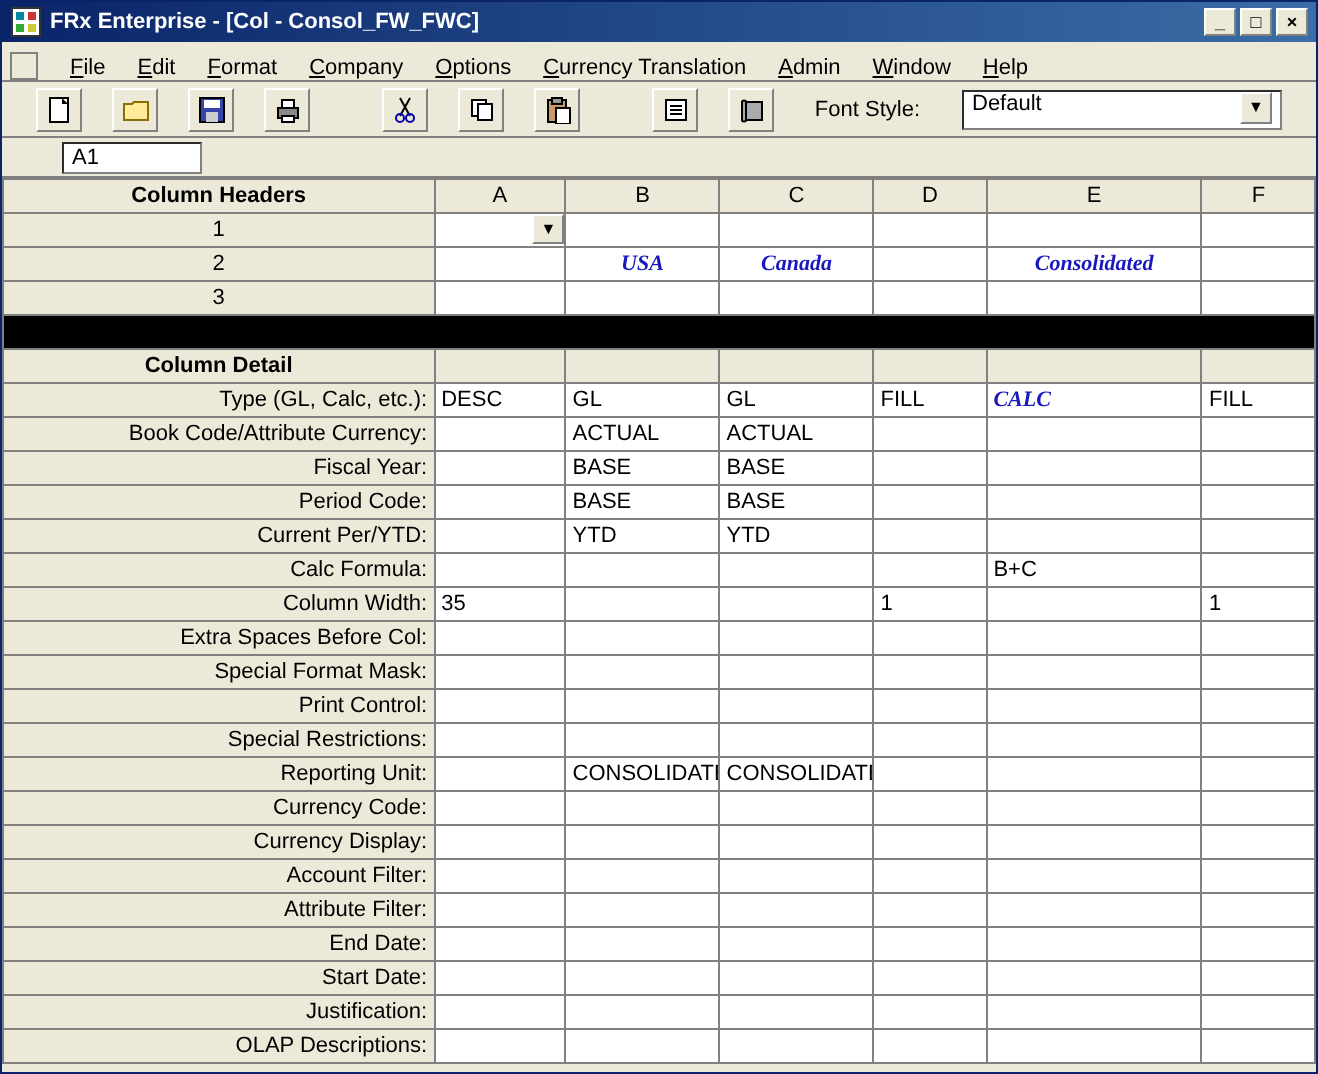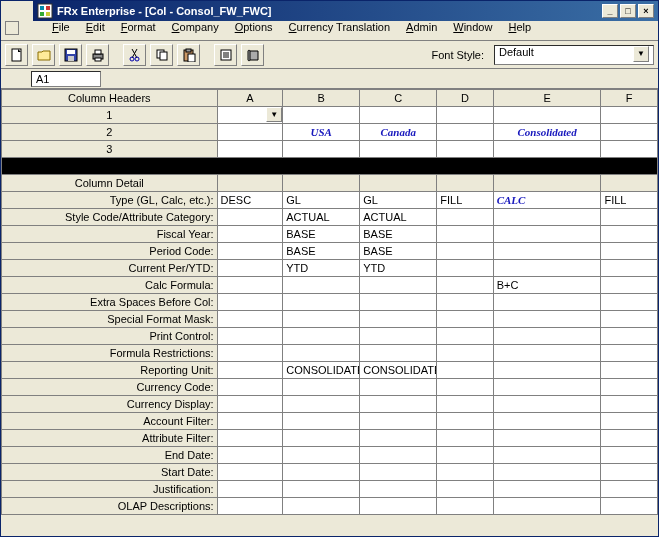--- a/index.html
+++ b/index.html
@@ -14,49 +14,48 @@
 }
 .titlebar {
   background: linear-gradient(to right, #0a246a, #3a6ea5);
   color: white;
   height: 20px;
   display: flex;
   align-items: center;
   padding: 0 4px;
   font-weight: bold;
   font-size: 11px;
-  margin-left: 32px;
 }
 .titlebar .icon { width: 16px; height: 16px; margin-right: 4px; }
 .titlebar .ctrl { margin-left: auto; display: flex; gap: 2px; }
 .titlebar .ctrlbtn {
   width: 16px; height: 14px; background: #ece9d8;
   border: 1px solid #fff; border-right-color: #808080; border-bottom-color: #808080;
   font-size: 9px; line-height: 12px; text-align: center; color: #000;
   font-family: "Marlett", sans-serif;
 }
 .menubar {
   background: #ece9d8;
   height: 20px;
   display: flex;
-  align-items: flex-start;
+  align-items: flex-end;
   padding: 0 4px;
-  gap: 19px;
+  gap: 2px;
   border-bottom: 1px solid #808080;
 }
 .menubar .child-icon { width: 14px; height: 14px; margin-right: 6px; background:#ece9d8; border:1px solid #808080; }
 .menubar .menuitem { padding: 2px 8px; cursor: default; }
 .menubar .menuitem .ul { text-decoration: underline; }
 .toolbar {
   background: #ece9d8;
   height: 28px;
   display: flex;
   align-items: center;
-  padding: 2px 4px;
-  gap: 4px;
+  padding: 2px 17px;
+  gap: 15px;
   border-bottom: 1px solid #808080;
 }
 .tbtn {
   width: 23px; height: 22px;
   border: 1px solid #fff;
   border-right-color:#808080; border-bottom-color:#808080;
   background: #ece9d8;
   display: flex; align-items: center; justify-content: center;
 }
 .tsep { width: 6px; }
@@ -85,21 +84,21 @@
   font-size: 11px;
   overflow: hidden;
   white-space: nowrap;
   vertical-align: middle;
 }
 .hdr {
   background: #ece9d8;
   text-align: center;
   font-weight: normal;
 }
-.hdr-bold { font-weight: normal; margin-top: 44px; }
+.hdr-bold { font-weight: bold; margin-top: 44px; }
 .rowlabel { background:#ece9d8; text-align:right; padding-right:4px; }
 .rowlabel-center { background:#ece9d8; text-align:center; }
 .section-divider td { height:6px; background:#000; padding:0; border:1px solid #000;}
 .active-cell {
   background:white; position:relative;
 }
 .active-cell .dd {
   position:absolute; right:0; top:0; width:16px; height:15px;
   background:#ece9d8; border:1px solid #808080; border-top-color:#fff; border-left-color:#fff;
   text-align:center; font-size:8px; line-height:13px;
@@ -274,21 +273,21 @@
       <tr>
         <td class="rowlabel">Type (GL, Calc, etc.):</td>
         <td class="datacell">DESC</td>
         <td class="datacell">GL</td>
         <td class="datacell">GL</td>
         <td class="datacell">FILL</td>
         <td class="datacell blueital-left">CALC</td>
         <td class="datacell">FILL</td>
       </tr>
       <tr>
-        <td class="rowlabel">Style Code/Attribute Category:</td>
+        <td class="rowlabel">Book Code/Attribute Currency:</td>
         <td class="datacell"></td>
         <td class="datacell">ACTUAL</td>
         <td class="datacell">ACTUAL</td>
         <td class="datacell"></td>
         <td class="datacell"></td>
         <td class="datacell"></td>
       </tr>
       <tr>
         <td class="rowlabel">Fiscal Year:</td>
         <td class="datacell"></td>
@@ -319,20 +318,29 @@
       <tr>
         <td class="rowlabel">Calc Formula:</td>
         <td class="datacell"></td>
         <td class="datacell"></td>
         <td class="datacell"></td>
         <td class="datacell"></td>
         <td class="datacell">B+C</td>
         <td class="datacell"></td>
       </tr>
       <tr>
+        <td class="rowlabel">Column Width:</td>
+        <td class="datacell">35</td>
+        <td class="datacell"></td>
+        <td class="datacell"></td>
+        <td class="datacell">1</td>
+        <td class="datacell"></td>
+        <td class="datacell">1</td>
+      </tr>
+      <tr>
         <td class="rowlabel">Extra Spaces Before Col:</td>
         <td class="datacell"></td>
         <td class="datacell"></td>
         <td class="datacell"></td>
         <td class="datacell"></td>
         <td class="datacell"></td>
         <td class="datacell"></td>
       </tr>
       <tr>
         <td class="rowlabel">Special Format Mask:</td>
@@ -346,21 +354,21 @@
       <tr>
         <td class="rowlabel">Print Control:</td>
         <td class="datacell"></td>
         <td class="datacell"></td>
         <td class="datacell"></td>
         <td class="datacell"></td>
         <td class="datacell"></td>
         <td class="datacell"></td>
       </tr>
       <tr>
-        <td class="rowlabel">Formula Restrictions:</td>
+        <td class="rowlabel">Special Restrictions:</td>
         <td class="datacell"></td>
         <td class="datacell"></td>
         <td class="datacell"></td>
         <td class="datacell"></td>
         <td class="datacell"></td>
         <td class="datacell"></td>
       </tr>
       <tr>
         <td class="rowlabel">Reporting Unit:</td>
         <td class="datacell"></td>

